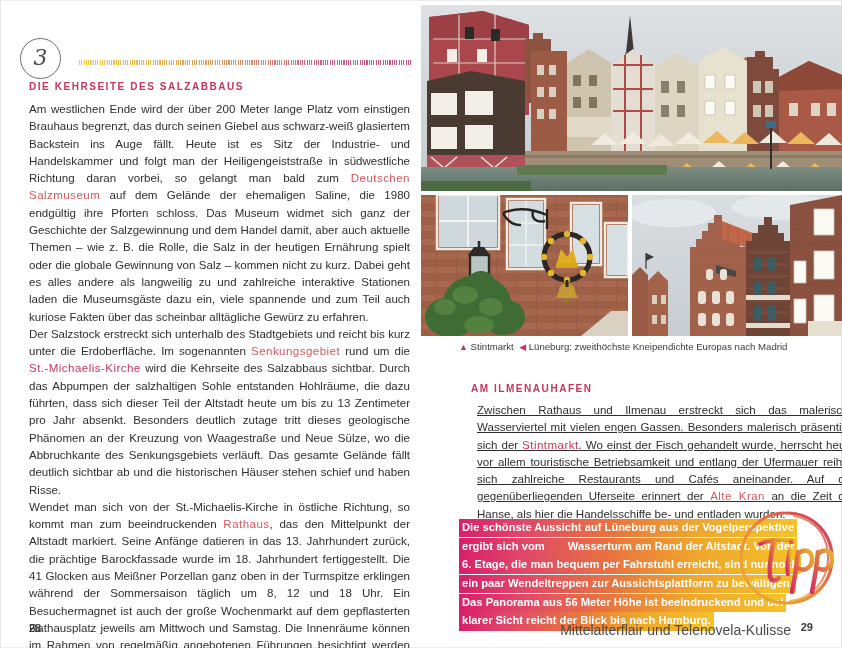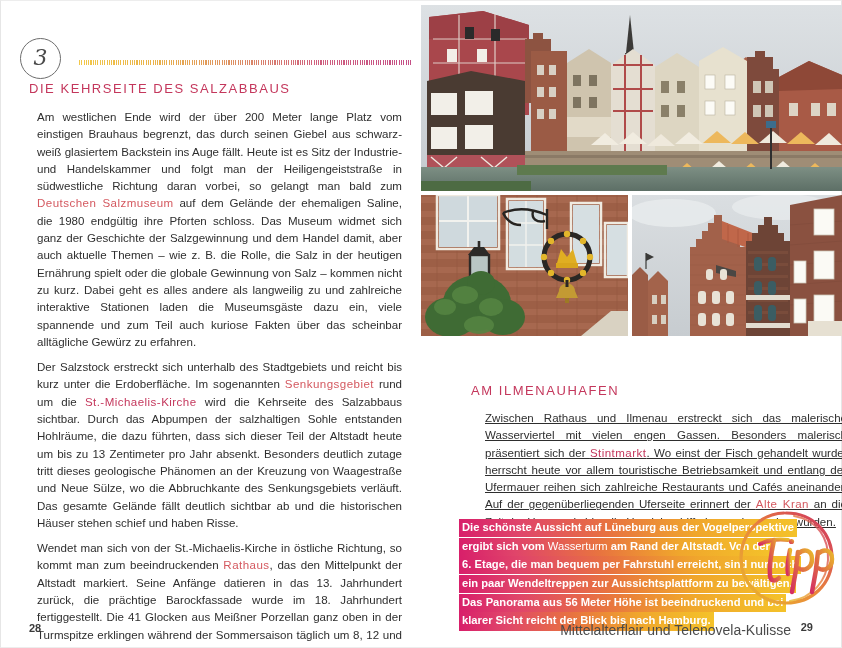--- a/index.html
+++ b/index.html
@@ -54,37 +54,37 @@
     -webkit-mask-image:
       repeating-linear-gradient(to right,
         #000 0px, #000 1.1px, transparent 1.1px, transparent 2.3px);
     mask-image:
       repeating-linear-gradient(to right,
         #000 0px, #000 1.1px, transparent 1.1px, transparent 2.3px);
     background-image: linear-gradient(to right, #f2c84b 0%, #eab34a 22%, #dc8d63 48%, #cf5f7e 72%, #c44f86 100%);
   }
   .sec-head {
     position: absolute;
-    font-size: 13px;
-    font-weight: normal;
+    font-size: 10px;
+    font-weight: bold;
     letter-spacing: 1.55px;
     color: #c4375c;
     white-space: nowrap;
     text-align: right;
   }
   .body-col {
     position: absolute;
     font-size: 11.55px;
     line-height: 17.3px;
     color: #2e2e2e;
     text-align: justify;
     text-justify: inter-word;
     hyphens: manual;
   }
-  .body-col p { margin: 8px; }
+  .body-col p { margin: 0; }
   .hl { color: #d4585f; letter-spacing: 0.45px; }
   .hl-b { color: #c4375c; letter-spacing: 0.45px; }
 
   
   .photo {
     position: absolute;
     overflow: hidden;
     background: #cfcfcf;
   }
 
@@ -104,21 +104,21 @@
     font-size: 11.2px;
     line-height: 15.1px;
     color: #ffffff;
     font-weight: 600;
     padding: 1px 3px 2px 3px;
     margin-bottom: 0.6px;
     width: fit-content;
     white-space: nowrap;
     background-image: linear-gradient(to right, #d81f6a 0%, #e0456a 18%, #e8743f 45%, #f0a62c 70%, #f4c22a 100%);
   }
-  .tip-line b { font-weight: 400; }
+  .tip-line b { font-weight: 700; margin-left: 20px; }
 
   .tip-stamp { position: absolute; }
 
   
   .folio {
     position: absolute;
     font-size: 11px;
     font-weight: bold;
     color: #3b3b3b;
   }
@@ -495,20 +495,26 @@
           <rect x="182" y="14" width="20" height="26"></rect>
           <rect x="182" y="56" width="20" height="28"></rect>
           <rect x="182" y="100" width="20" height="28"></rect>
           <rect x="162" y="66" width="12" height="22"></rect>
           <rect x="162" y="104" width="12" height="24"></rect>
         </g>
         <rect x="176" y="126" width="34" height="15" fill="#e6e0d2"></rect>
       </svg>
     </div>
 
+    <div class="caption" style="left:38px; top:339px; width:378px;">
+      <span class="mk">▲</span>
+      <span>Stintmarkt</span>
+      &nbsp;<span class="mk">◀</span>
+      <span>Lüneburg: zweithöchste Kneipendichte Europas nach Madrid</span>
+    </div>
 
     <div class="sec-head" style="left:38px; top:382px;margin-left:12px;">AM ILMENAUHAFEN</div>
 
     <div class="body-col" style="left:56px; top:401px; width:378px;text-decoration:underline;">
       <p><span>Zwischen Rathaus und Ilmenau erstreckt sich das malerische Wasserviertel mit vielen engen Gassen. Besonders malerisch präsentiert sich der </span><span class="hl-b">Stintmarkt</span><span>. Wo einst der Fisch gehandelt wurde, herrscht heute vor allem touristische Betriebsamkeit und entlang der Ufermauer reihen sich zahlreiche Restaurants und Cafés aneinander. Auf der gegenüberliegenden Uferseite erinnert der </span><span class="hl">Alte Kran</span><span> an die Zeit der Hanse, als hier die Handelsschiffe be- und entladen wurden.</span></p>
     </div>
 
     <div class="tip-wrap" style="left:38px; top:518px;">
       <span class="tip-line">Die schönste Aussicht auf Lüneburg aus der Vogelperspektive</span>
       <span class="tip-line" id="tipline2">ergibt sich vom <b>Wasserturm</b> am Rand der Altstadt. Von der</span>

